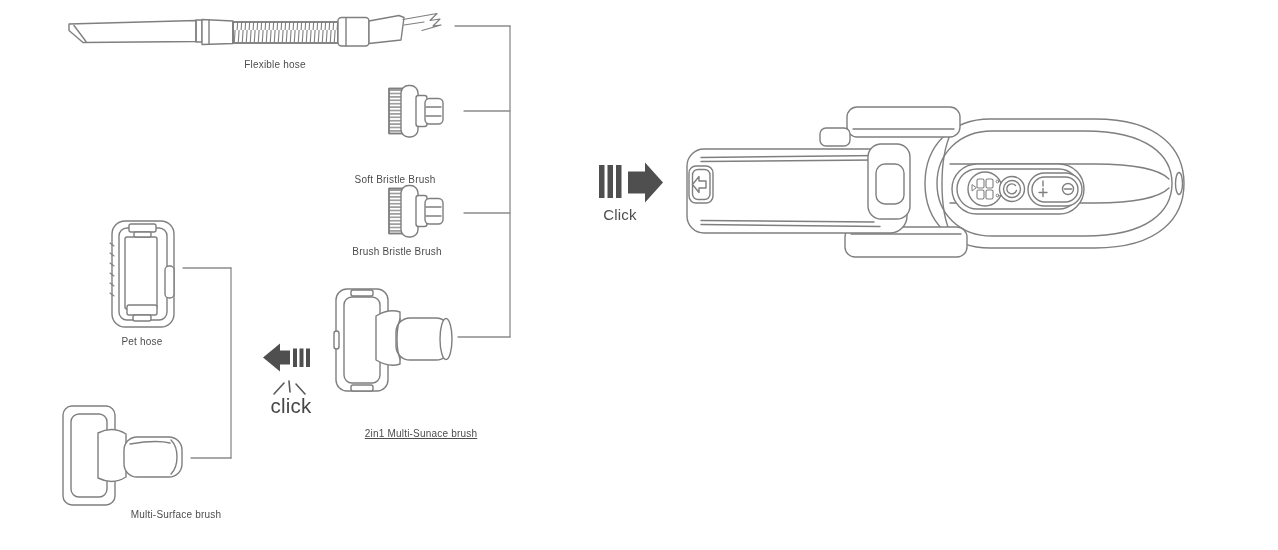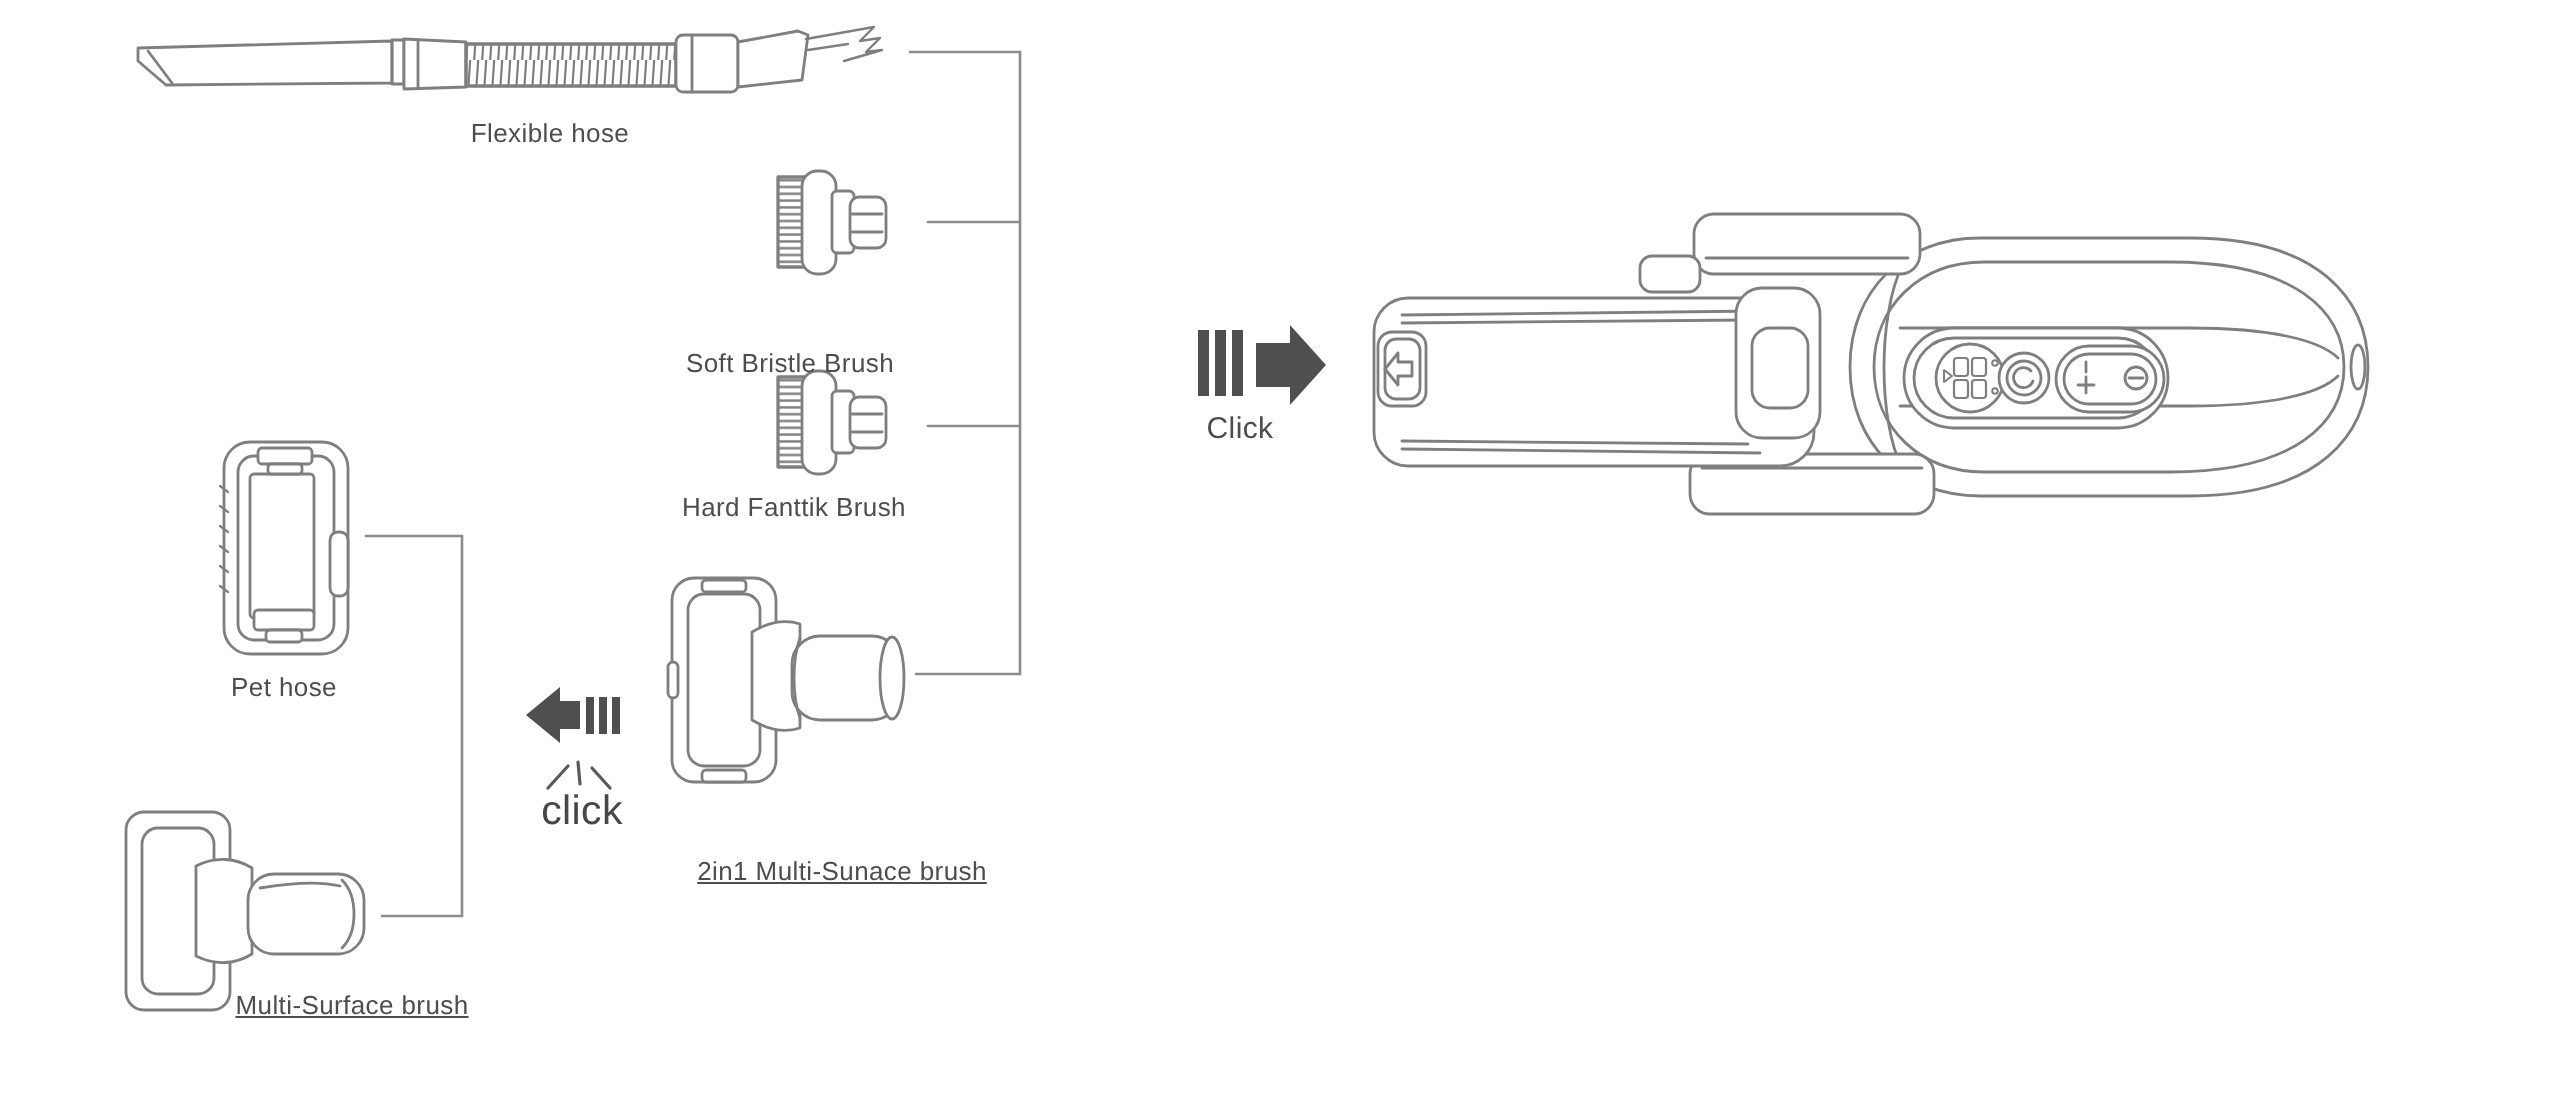--- a/index.html
+++ b/index.html
@@ -3,21 +3,21 @@
 <meta charset="utf-8">
 <style>
   html,body{margin:0;padding:0;background:#ffffff;}
   #stage{
     position:relative;width:1278px;height:550px;background:#ffffff;overflow:hidden;
     font-family:"Liberation Sans", sans-serif;
   }
   #lineart{position:absolute;left:0;top:0;}
   .label{
     position:absolute;transform:translateX(-50%);white-space:nowrap;
-    font-size:13px;color:#4d4d4d;letter-spacing:.2px;
+    font-size:10px;color:#4d4d4d;letter-spacing:.2px;
   }
   .label.big{font-size:20.5px;color:#474747;}
   .logo{
     position:absolute;transform:translateX(-50%);white-space:nowrap;
     font-size:28px;font-weight:700;color:#3a3a3a;letter-spacing:-0.5px;
   }
   svg *{vector-effect:non-scaling-stroke;}
 </style>
 </head>
 <body>
@@ -200,20 +200,20 @@
           <rect x="689" y="166" width="24" height="37" rx="7" fill="#fff"></rect>
           <rect x="692.5" y="169.5" width="17.5" height="30" rx="5.5"></rect>
           <path d="M706 181 L699 181 L699 176.5 L692.5 184.5 L699 192.5 L699 188 L706 188 Z"></path>
         </g>
       </g>
     </g>
   </svg>
 
   <div class="label" style="left:275px;top:59px;">Flexible hose</div>
   <div class="label" style="left:395px;top:146px;margin-top:28px;">Soft Bristle Brush</div>
-  <div class="label" style="left:397px;top:246px;">Hard Fanttik Brush</div>
+  <div class="label" style="left:397px;top:246px;">Brush Bristle Brush</div>
   <div class="label" style="left:142px;top:336px;">Pet hose</div>
   <div class="label" style="left:421px;top:428px;text-decoration:underline;">2in1 Multi-Sunace brush</div>
-  <div class="label" style="left:176px;top:495px;text-decoration:underline;">Multi-Surface brush</div>
+  <div class="label" style="left:176px;top:509px;">Multi-Surface brush</div>
   <div class="label" style="left:620px;top:206px;font-size:15px;">Click</div>
   <div class="label big" style="left:291px;top:394px;">click</div>
 
 </div>
 
 </body></html>

